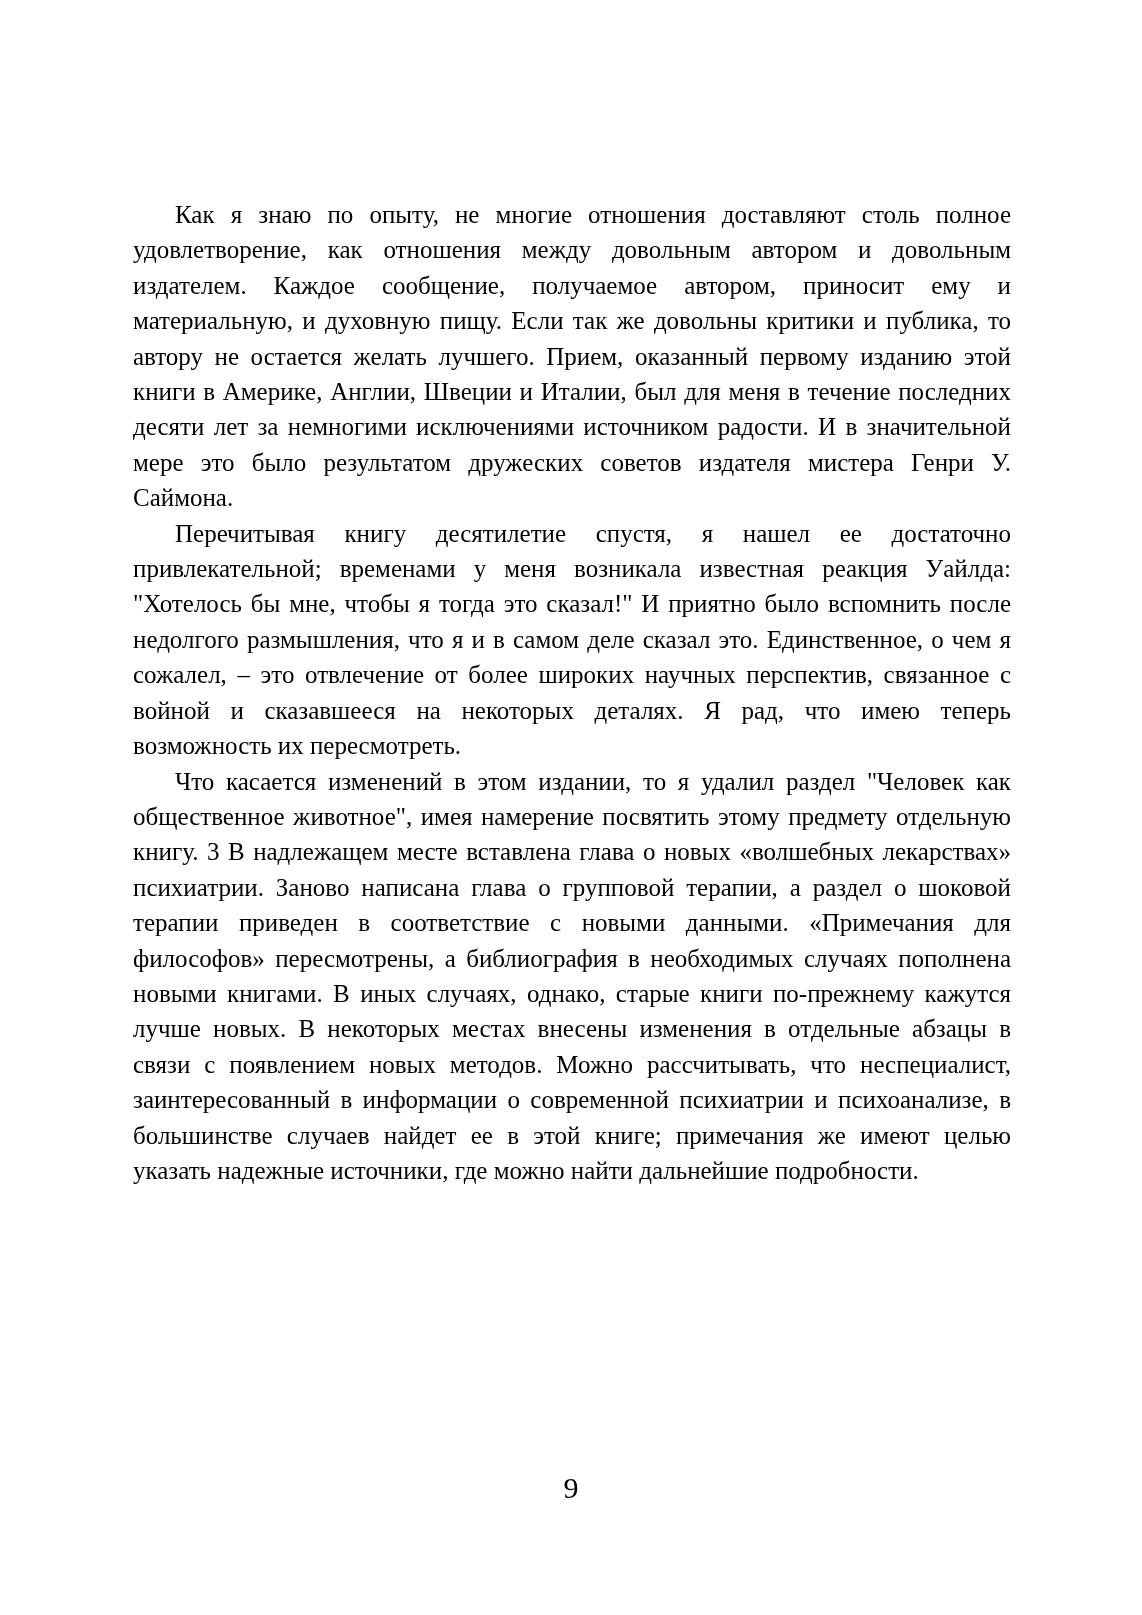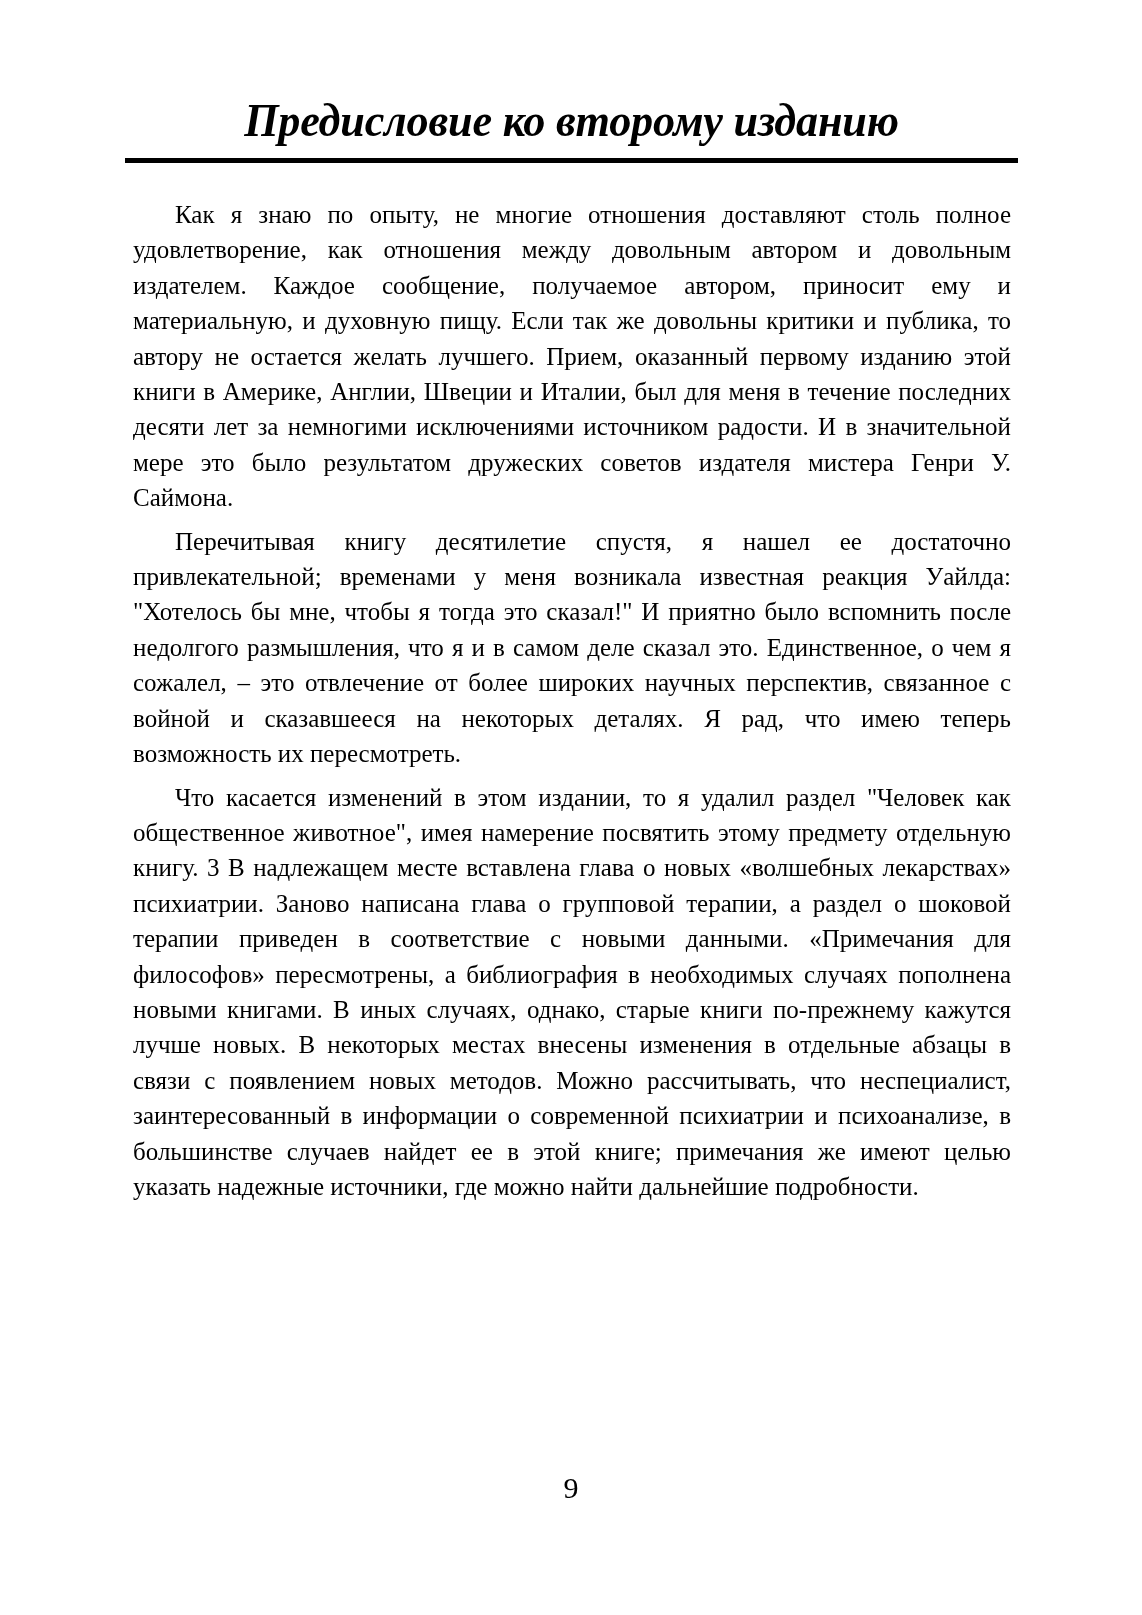--- a/index.html
+++ b/index.html
@@ -66,21 +66,21 @@
     text-indent: 42px;
     font-size: 25px;
     line-height: 35.4px;
     font-family: "Liberation Serif", "DejaVu Serif", serif;
     color: #000000;
     word-spacing: 0px;
     hyphens: none;
   }
 
   .body-para + .body-para {
-    margin-top: 8px;
+    margin-top: 0;
     font-family: Liberation Serif, serif;
   }
 
   
   .body-para:last-child {
     text-align-last: left;
   }
 
   
   .page-number {
@@ -93,24 +93,20 @@
     line-height: 36px;
     font-family: "Liberation Serif", "DejaVu Serif", serif;
     color: #000000;
   }
 </style>
 </head>
 <body>
 
 <div class="page">
 
-  <div class="header-block">
-    <div class="page-title">Предисловие ко второму изданию</div>
-    <div class="title-rule"></div>
-  </div>
 
   <div class="body-block">
     <p class="body-para">Как я знаю по опыту, не многие отношения доставляют столь полное удовлетворение, как отношения между довольным автором и довольным издателем. Каждое сообщение, получаемое автором, приносит ему и материальную, и духовную пищу. Если так же довольны критики и публика, то автору не остается желать лучшего. Прием, оказанный первому изданию этой книги в Америке, Англии, Швеции и Италии, был для меня в течение последних десяти лет за немногими исключениями источником радости. И в значительной мере это было результатом дружеских советов издателя мистера Генри У. Саймона.</p>
     <p class="body-para">Перечитывая книгу десятилетие спустя, я нашел ее достаточно привлекательной; временами у меня возникала известная реакция Уайлда: "Хотелось бы мне, чтобы я тогда это сказал!" И приятно было вспомнить после недолгого размышления, что я и в самом деле сказал это. Единственное, о чем я сожалел, – это отвлечение от более широких научных перспектив, связанное с войной и сказавшееся на некоторых деталях. Я рад, что имею теперь возможность их пересмотреть.</p>
     <p class="body-para">Что касается изменений в этом издании, то я удалил раздел "Человек как общественное животное", имея намерение посвятить этому предмету отдельную книгу. 3 В надлежащем месте вставлена глава о новых «волшебных лекарствах» психиатрии. Заново написана глава о групповой терапии, а раздел о шоковой терапии приведен в соответствие с новыми данными. «Примечания для философов» пересмотрены, а библиография в необходимых случаях пополнена новыми книгами. В иных случаях, однако, старые книги по-прежнему кажутся лучше новых. В некоторых местах внесены изменения в отдельные абзацы в связи с появлением новых методов. Можно рассчитывать, что неспециалист, заинтересованный в информации о современной психиатрии и психоанализе, в большинстве случаев найдет ее в этой книге; примечания же имеют целью указать надежные источники, где можно найти дальнейшие подробности.</p>
   </div>
 
   <div class="page-number">9</div>
 
 </div>

